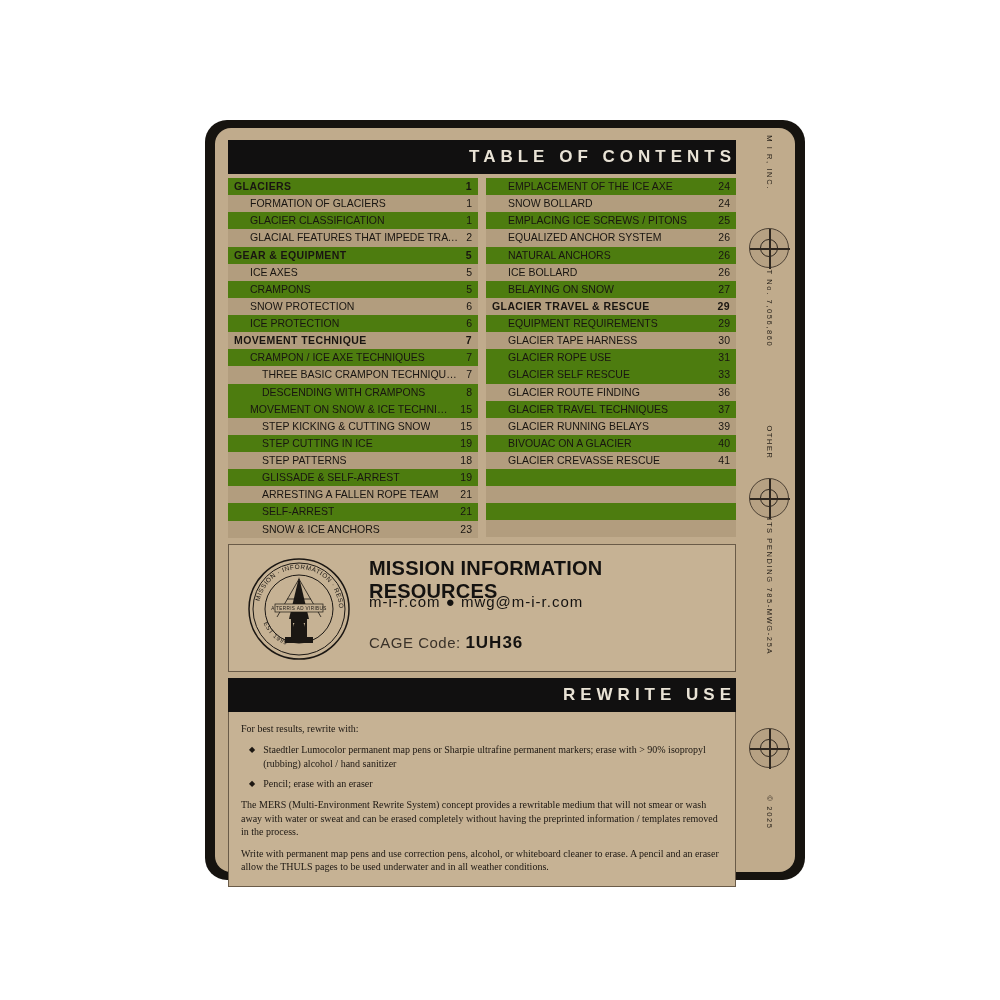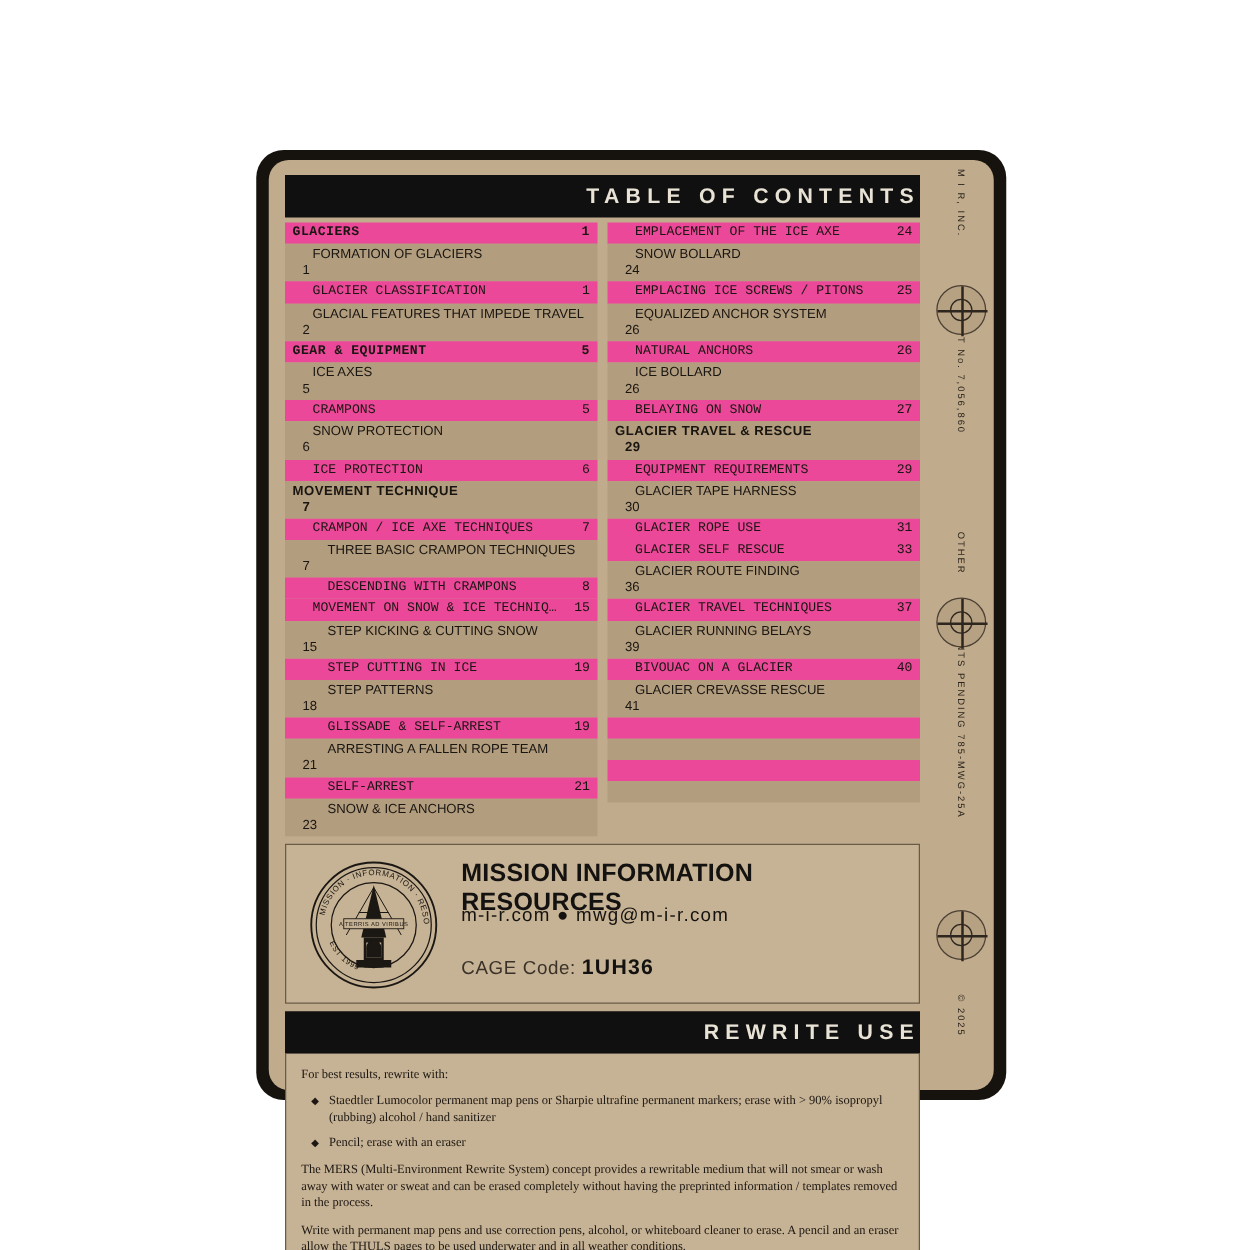--- a/index.html
+++ b/index.html
@@ -113,22 +113,22 @@
 
   .toc-row {
     display: flex;
     justify-content: space-between;
     align-items: baseline;
     padding: 2px 6px 2px 6px;
     font-size: 10.5px;
     color: #191511;
     line-height: 1.25;
   }
-  .toc-row.alt { background: #b29d7e; flex-direction: column; }
-  .toc-row.plain { background: #ec4899; font-family: Liberation Mono, monospace; }
+  .toc-row.alt { background: #b29d7e; }
+  .toc-row.plain { background: #4d7c0f; }
   .toc-row.h0 { font-weight: bold; letter-spacing: 0.4px; }
   .toc-row .lbl { white-space: nowrap; overflow: hidden; text-overflow: ellipsis; }
   .toc-row .pg { padding-left: 8px; }
   .ind1 { padding-left: 16px; }
   .ind2 { padding-left: 28px; }
   .toc-row.empty { height: 13px; }
 
   
   .mir-block {
     position: relative;

